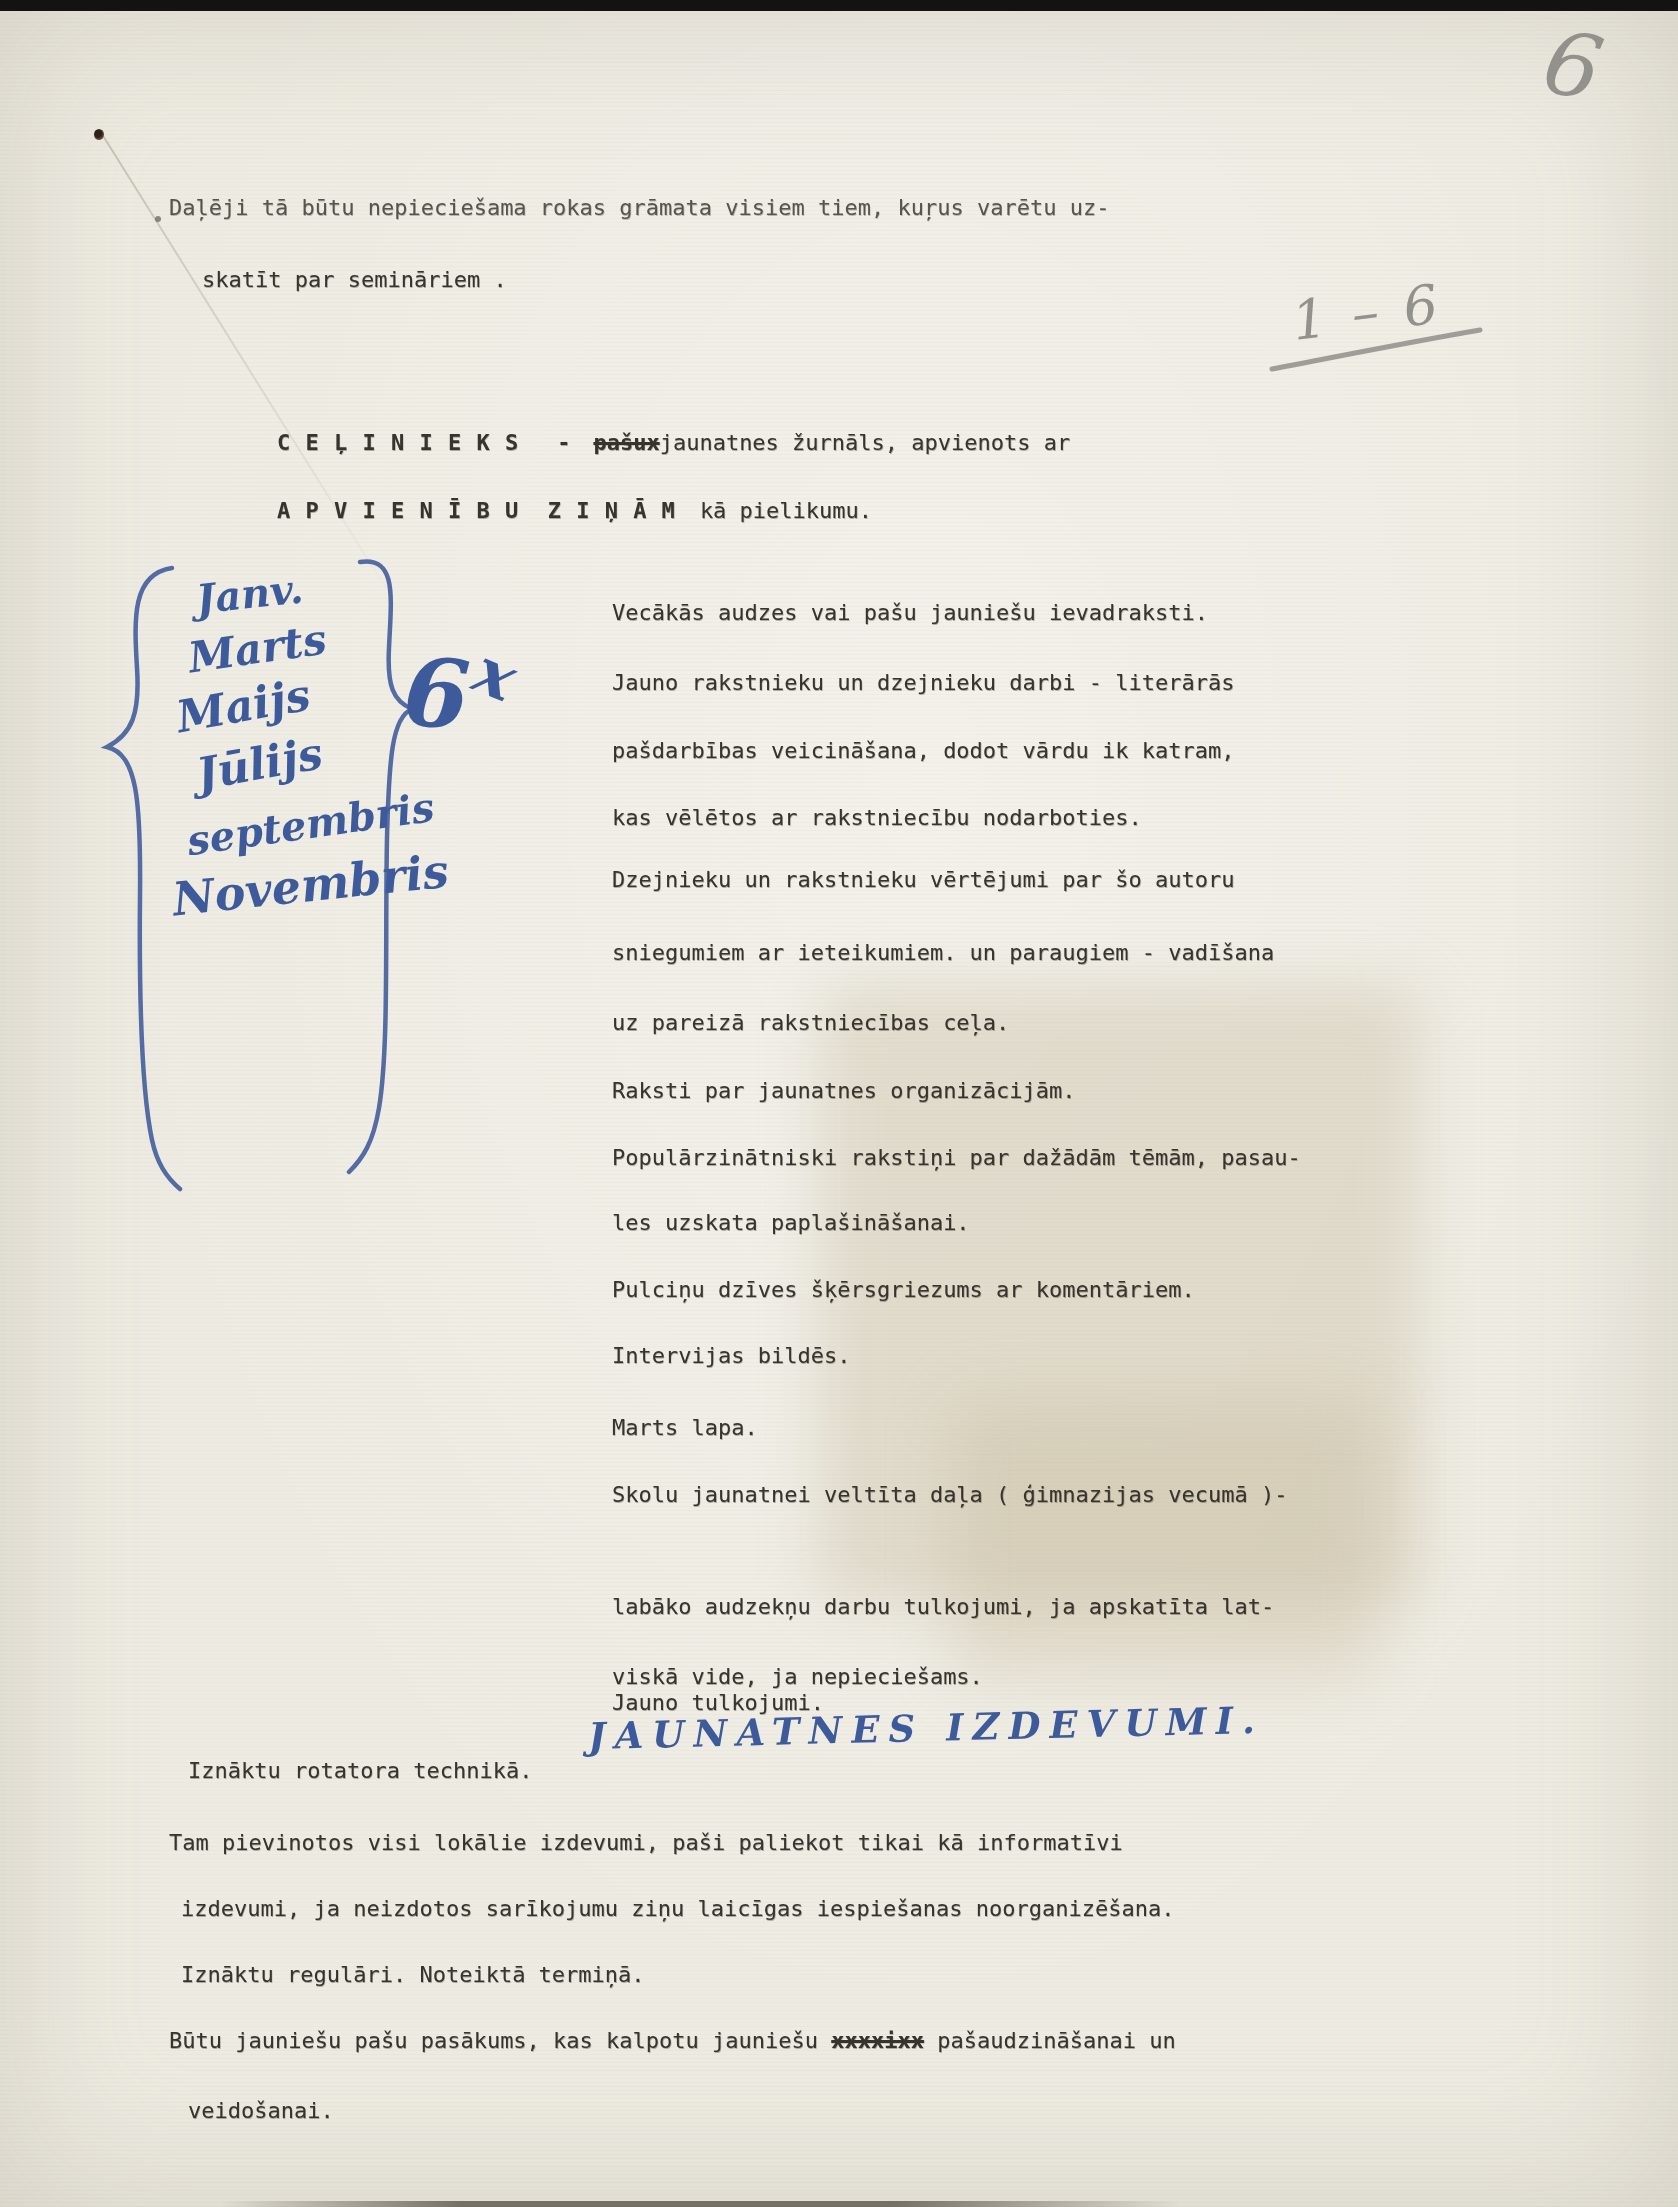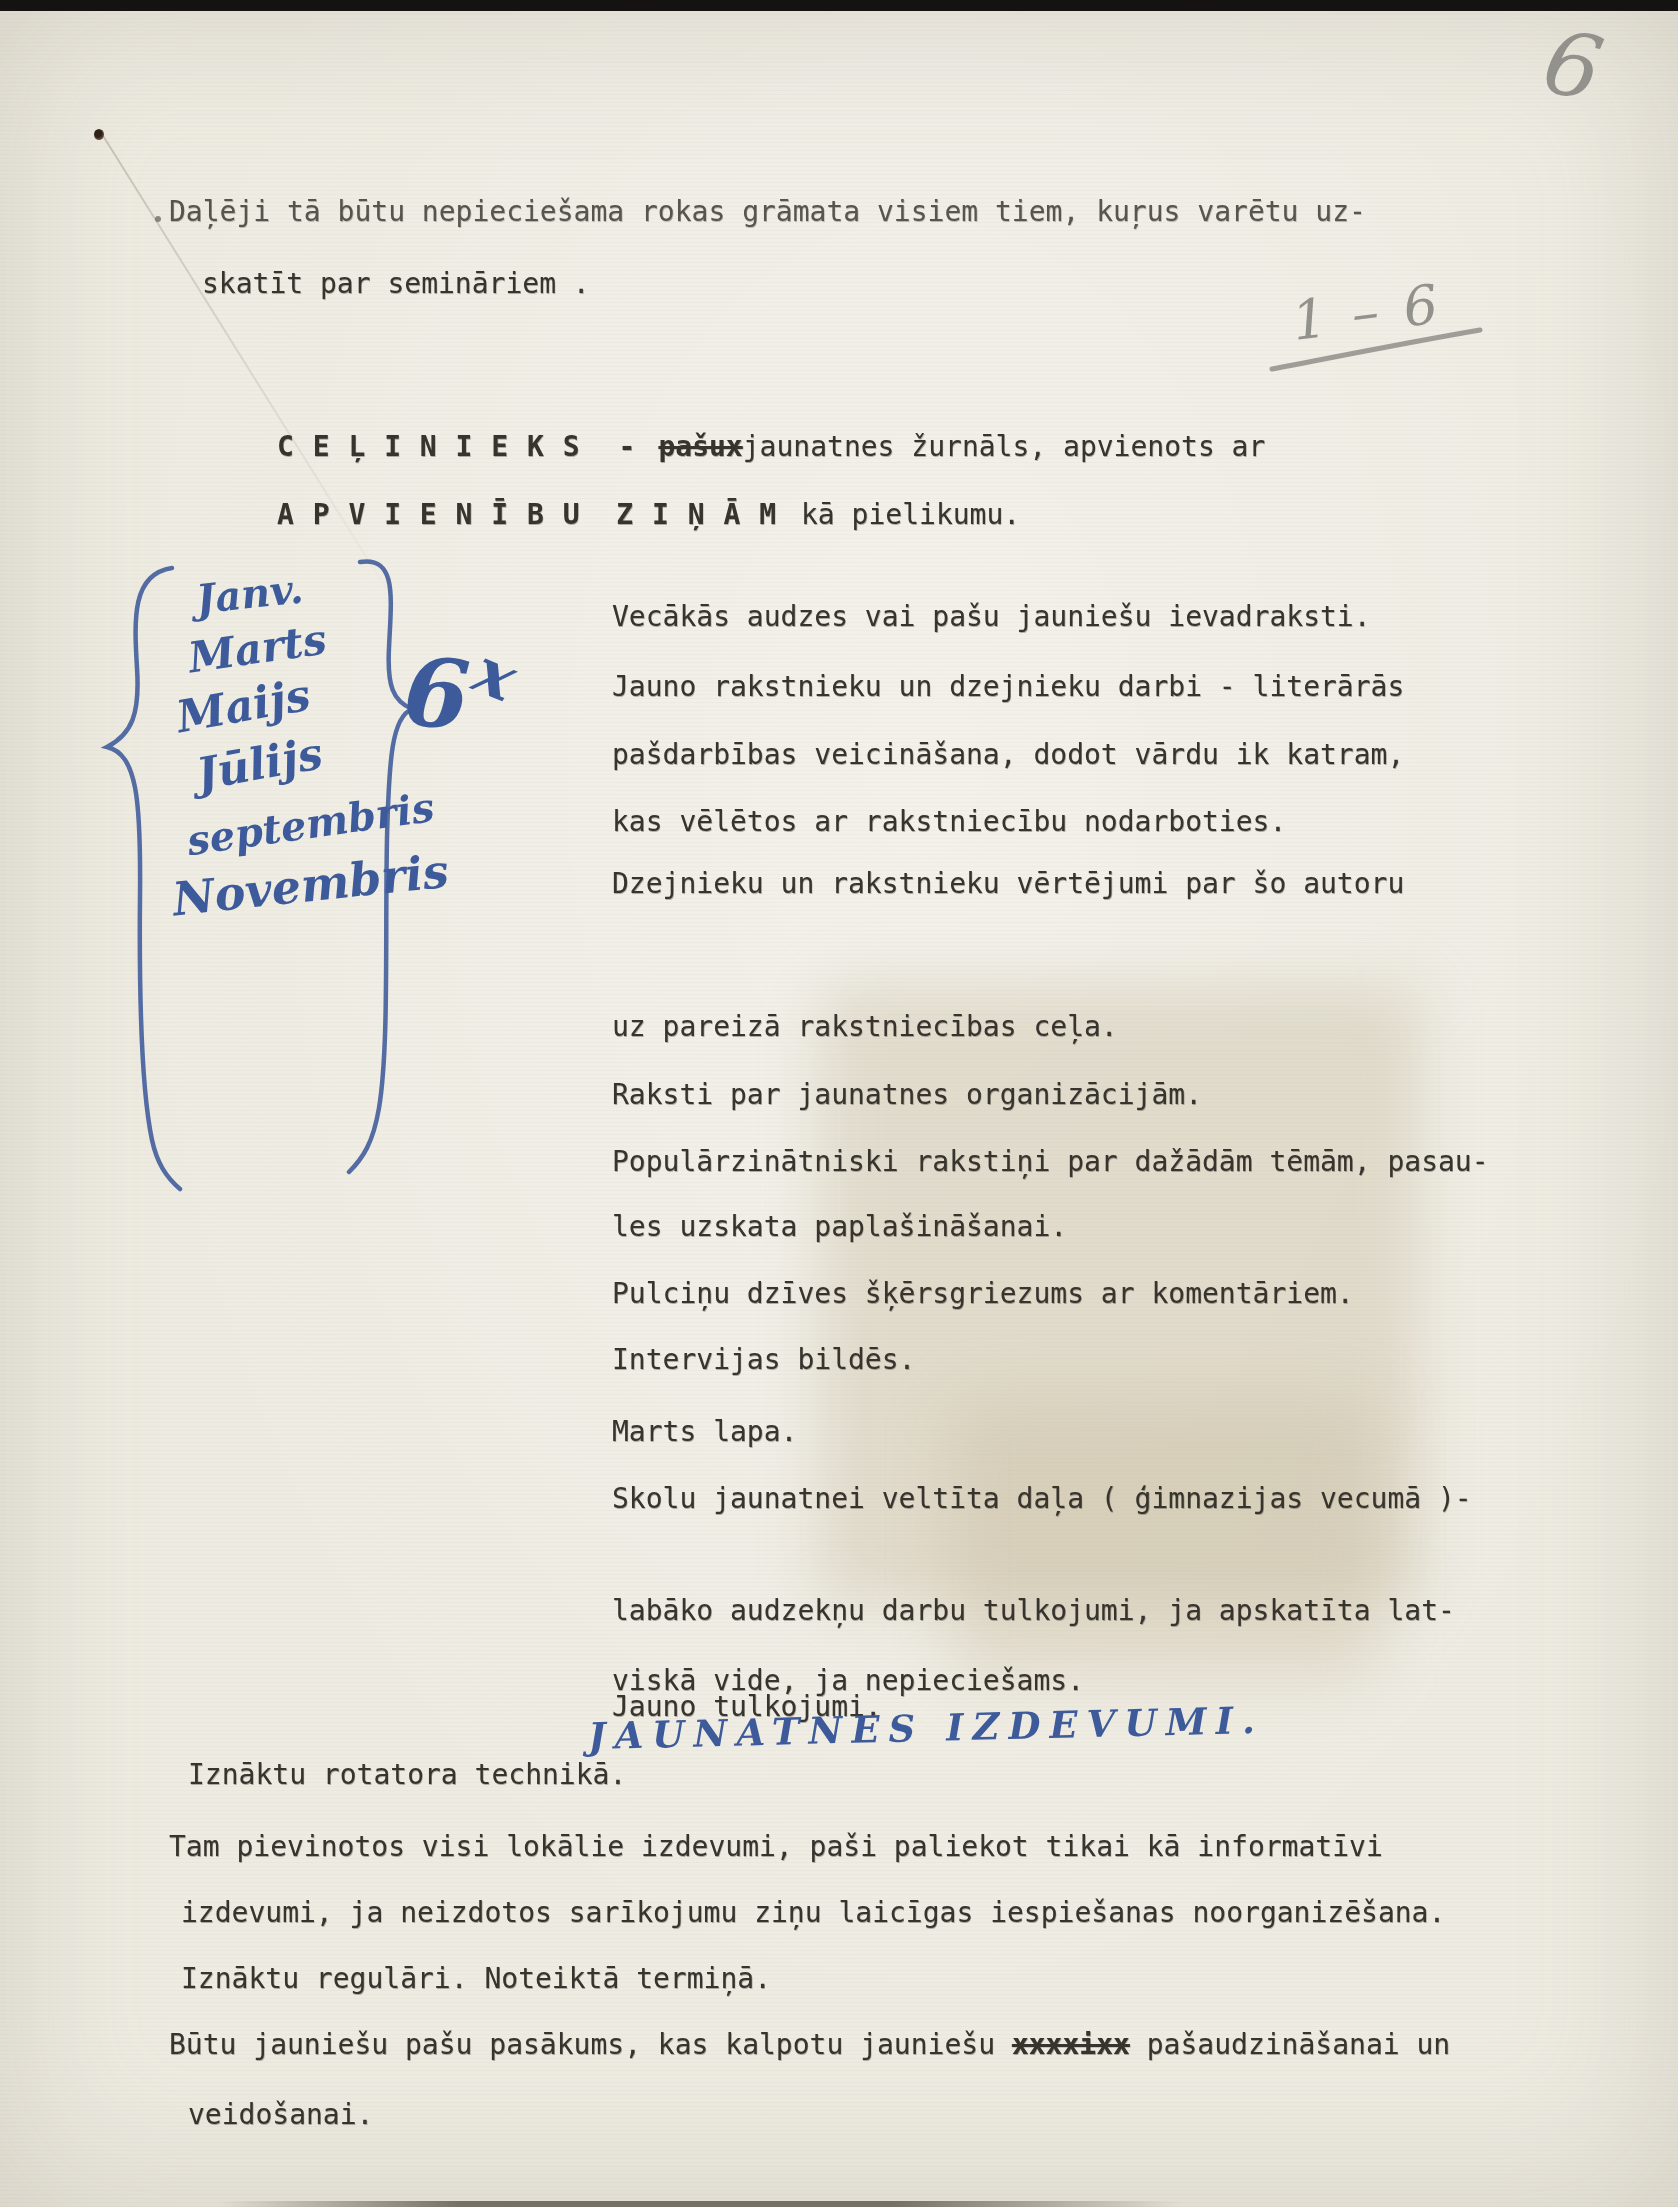--- a/index.html
+++ b/index.html
@@ -18,21 +18,21 @@
   .pinhole{position:absolute;left:94px;top:129px;width:10px;height:11px;border-radius:50%;
         background:radial-gradient(circle at 42% 42%, #2e2018 40%, #7a5a42 75%, rgba(122,90,66,0));}
   .crease{position:absolute;left:102px;top:136px;width:2px;height:560px;
         background:linear-gradient(rgba(168,160,146,0.55), rgba(168,160,146,0));
         transform:rotate(-32deg);transform-origin:top left;}
   .stain1{position:absolute;left:820px;top:985px;width:600px;height:620px;
         background:rgba(199,189,162,0.40);filter:blur(28px);border-radius:30px;}
   .stain2{position:absolute;left:950px;top:1400px;width:430px;height:280px;
         background:rgba(196,184,152,0.32);filter:blur(30px);border-radius:30px;}
   
-  .tline{position:absolute;font-family:"DejaVu Sans Mono", monospace;font-size:28px;line-height:1.2;
+  .tline{position:absolute;font-family:"DejaVu Sans Mono", monospace;font-size:22px;line-height:1.2;
          color:#37332d;white-space:pre;text-shadow:0.6px 0.6px 0 rgba(52,47,40,0.35);}
   .faded{opacity:0.82;}
   .hbold{font-weight:bold;letter-spacing:1px;}
   .gap-lg{display:inline-block;width:38px;}
   .gap-md{display:inline-block;width:22px;}
   .gap-sm{display:inline-block;width:24px;}
   .struck{font-weight:bold;text-decoration:line-through;text-decoration-thickness:3px;}
   .lead-dot{position:absolute;left:155px;top:216px;width:6px;height:6px;border-radius:50%;
          background:#55504a;opacity:0.65;}
   
@@ -73,20 +73,21 @@
   <div class="hw month" style="left:186px;top:800px;font-size:40px;transform:rotate(-8deg);">septembris</div>
   <div class="hw month" style="left:172px;top:858px;font-size:46px;transform:rotate(-6deg);">Novembris</div>
 
   <div class="hw" style="left:404px;top:640px;transform:rotate(4deg);"><span style="font-size:94px;font-weight:bold;">6</span><span style="font-size:64px;font-weight:bold;display:inline-block;transform:translate(6px,-34px) rotate(18deg);">x</span></div>
 
   <div class="tline" style="left:612px;top:600px;">Vecākās audzes vai pašu jauniešu ievadraksti.</div>
   <div class="tline" style="left:612px;top:670px;">Jauno rakstnieku un dzejnieku darbi - literārās</div>
   <div class="tline" style="left:612px;top:738px;">pašdarbības veicināšana, dodot vārdu ik katram,</div>
   <div class="tline" style="left:612px;top:805px;">kas vēlētos ar rakstniecību nodarboties.</div>
   <div class="tline" style="left:612px;top:867px;">Dzejnieku un rakstnieku vērtējumi par šo autoru</div>
+  <div class="tline" style="left:612px;top:940px;">sniegumiem ar ieteikumiem. un paraugiem - vadīšana</div>
   <div class="tline" style="left:612px;top:1010px;">uz pareizā rakstniecības ceļa.</div>
   <div class="tline" style="left:612px;top:1078px;">Raksti par jaunatnes organizācijām.</div>
   <div class="tline" style="left:612px;top:1145px;">Populārzinātniski rakstiņi par dažādām tēmām, pasau-</div>
   <div class="tline" style="left:612px;top:1210px;">les uzskata paplašināšanai.</div>
   <div class="tline" style="left:612px;top:1277px;">Pulciņu dzīves šķērsgriezums ar komentāriem.</div>
   <div class="tline" style="left:612px;top:1343px;">Intervijas bildēs.</div>
   <div class="tline" style="left:612px;top:1415px;">Marts lapa.</div>
   <div class="tline" style="left:612px;top:1482px;">Skolu jaunatnei veltīta daļa ( ģimnazijas vecumā )-</div>
   <div class="tline" style="left:612px;top:1550px;margin-top:44px;">labāko audzekņu darbu tulkojumi, ja apskatīta lat-</div>
   <div class="tline" style="left:612px;top:1620px;margin-top:44px;">viskā vide, ja nepieciešams.</div>

